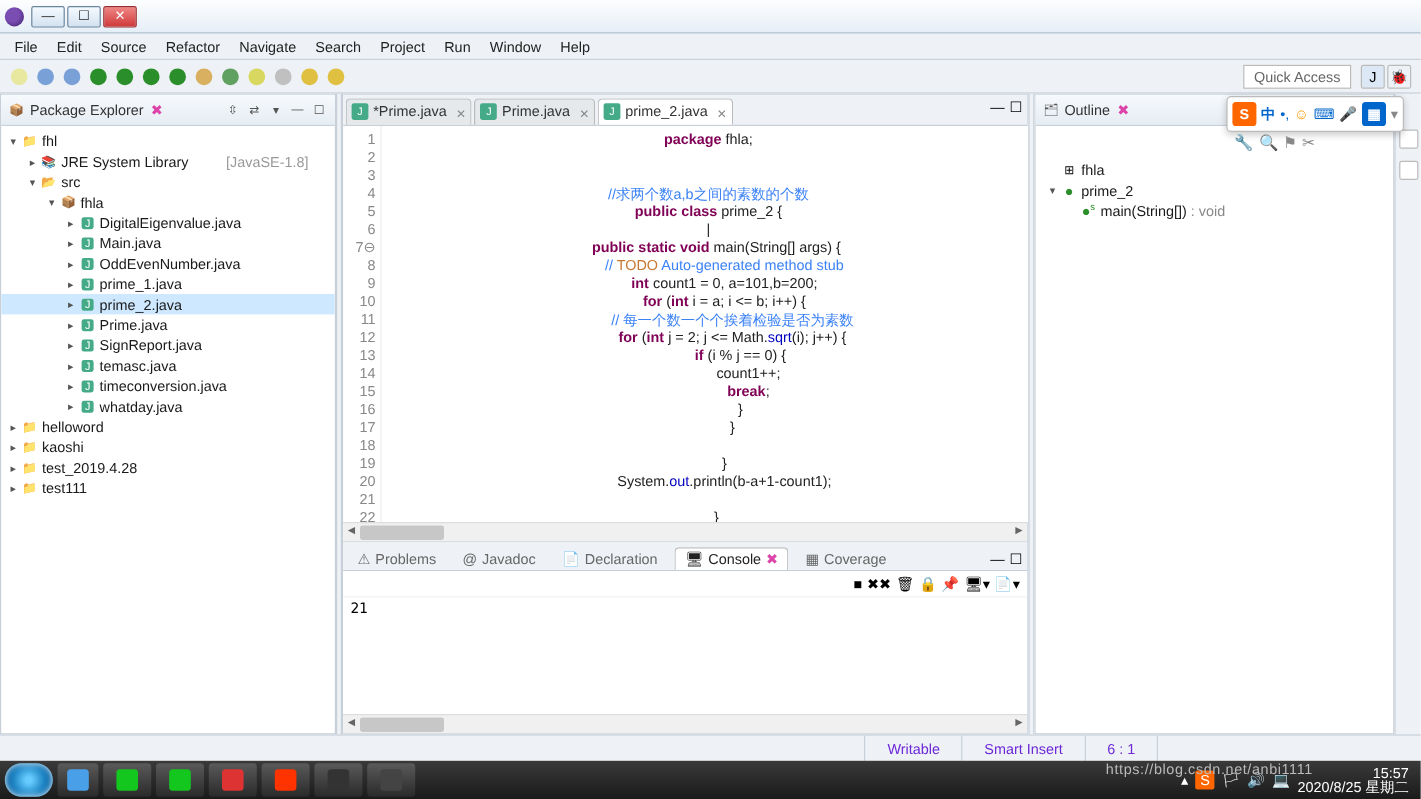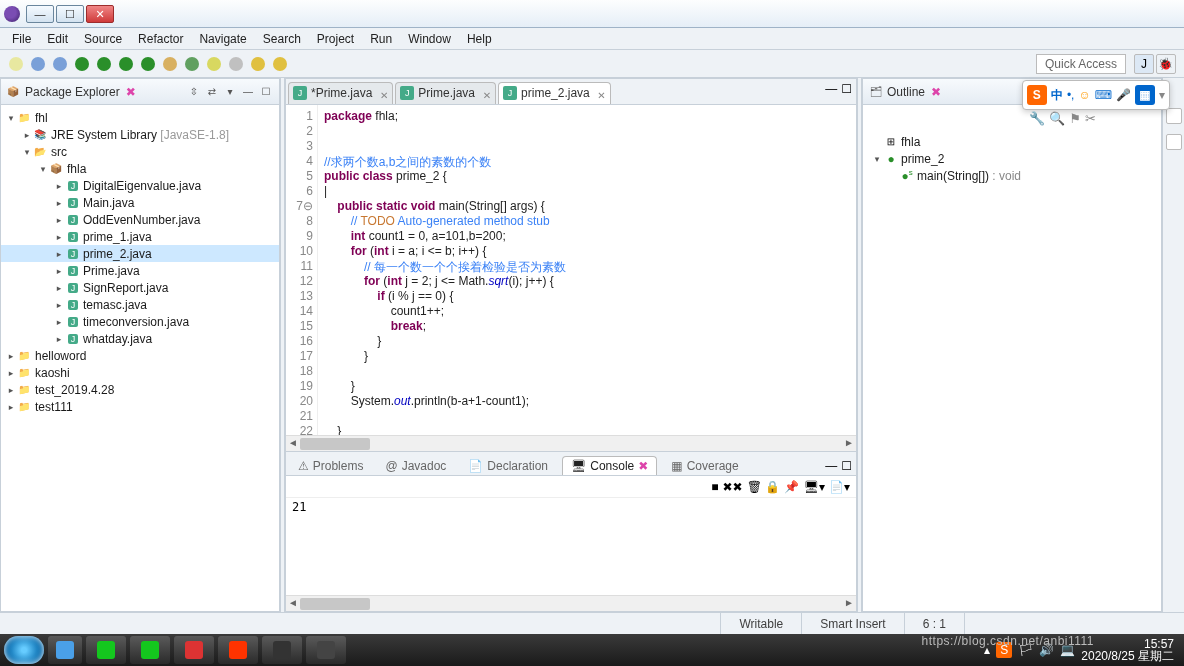--- a/index.html
+++ b/index.html
@@ -33,40 +33,40 @@
 .pane-header .ph-title { font-weight: 400; color: #333; }
 .pane-header .ph-icon { width: 14px; height: 14px; display: flex; align-items: center; justify-content: center; font-size: 10px; color: #555;}
 .pane-header .ph-right { margin-left: auto; display: flex; gap: 4px; }
 
 .tree { flex: 1; overflow: auto; padding: 4px 0; }
 .tree-item { display: flex; align-items: center; height: 17px; padding-left: 4px; white-space: nowrap; }
 .tree-item .twisty { width: 12px; text-align: center; color: #555; font-size: 9px; }
 .tree-item .ticon { width: 16px; height: 14px; margin-right: 2px; display: flex; align-items: center; justify-content: center; font-size: 10px; }
 .tree-item .tlabel { color: #1a1a1a; }
 .tree-item.selected { background: #cde8ff; }
-.tree-item .tlabel .hint { color: #999; }
+.tree-item .tlabel .hint { color: #999; margin-left: 28px; }
 
 
 .editor-col { flex: 1; display: flex; flex-direction: column; border: 1px solid #c7d0d9; }
 .edtabs { height: 26px; background: #eef2f6; display: flex; align-items: flex-end; padding-left: 2px; border-bottom: 1px solid #c7d0d9; position: relative; }
 .edtab { height: 22px; border: 1px solid #bbb; border-bottom: none; border-radius: 4px 4px 0 0; background: #e5e9ec; padding: 0 20px 0 22px; margin-right: 2px; line-height: 20px; position: relative; color: #333; }
 .edtab.active { background: #fff; }
 .edtab .tab-icon { position: absolute; left: 4px; top: 3px; width: 14px; height: 14px; border-radius: 2px; background: #4a8; }
 .edtab .tab-close { position: absolute; right: 4px; top: 3px; color: #888; font-size: 10px; }
 .edtabs .ph-right { position: absolute; right: 4px; top: 3px; display: flex; gap: 4px; }
 
 .code-area { flex: 1; display: flex; overflow: hidden; font-family: Consolas, monospace; font-size: 12px; position: relative; }
 .gutter { width: 32px; background: #fff; border-right: 1px solid #eee; text-align: right; padding: 4px 4px 0 0; color: #888; }
 .gutter div { height: 15px; }
 .code { flex: 1; background: #fff; padding: 4px 0 0 6px; white-space: pre; color: #222; overflow: auto; }
-.code .line { height: 15px; }
+.code .line { height: 15px; text-align: center; }
 .kw { color: #7f0055; font-weight: bold; }
 .cm { color: #3b82f6; }
 .cm2 { color: #c87832; }
-.fld { color: #0000c0; font-style: italic; }
+.fld { color: #0000c0; }
 .hscroll { height: 16px; background: #f0f0f0; border-top: 1px solid #ddd; position: relative; }
 .hscroll .thumb { position: absolute; left: 14px; top: 2px; height: 12px; width: 70px; background: #c7c7c7; border-radius: 2px; }
 .hscroll::before, .hscroll::after { content:'◄'; position:absolute; left:2px; top:1px; font-size:10px; color:#666; }
 .hscroll::after { content:'►'; left:auto; right:2px; }
 
 
 .bottom-stack { display: flex; flex-direction: column; }
 .bottabs { height: 24px; background: #eef2f6; border-bottom: 1px solid #c7d0d9; display: flex; align-items: flex-end; padding-left: 4px; gap: 6px; }
 .bottab { padding: 2px 8px; color: #666; display: flex; align-items: center; gap: 4px; }
 .bottab.active { background: #fff; border: 1px solid #bbb; border-bottom: none; border-radius: 4px 4px 0 0; color: #222;}
@@ -80,21 +80,21 @@
 .ime-float { position: absolute; right: 14px; top: 80px; background: #fff; border: 1px solid #bbb; border-radius: 4px; padding: 4px; display: flex; gap: 4px; align-items: center; box-shadow: 0 2px 6px rgba(0,0,0,.2); }
 .ime-float .sq { width: 20px; height: 20px; border-radius: 3px; display:flex; align-items:center; justify-content:center; color:#fff; font-weight:bold;}
 
 .vdivider { width: 5px; background: #eef2f6; border-left:1px solid #c7d0d9; border-right:1px solid #c7d0d9; }
 
 .sidebox { width: 22px; background: #eef2f6; border-left: 1px solid #c7d0d9; display:flex; flex-direction:column; align-items:center; padding-top:30px; gap:10px;}
 .sidebox div { width:16px; height:16px; border:1px solid #bbb; border-radius:2px; background:#fff;}
 
 
 .eclipse-status { height: 22px; background: #eef2f6; border-top: 1px solid #c7d0d9; display: flex; align-items: center; }
-.eclipse-status .cell { border-left: 1px solid #c7d0d9; padding: 0 18px; height:100%; display:flex; align-items:center; color:#404040;}
+.eclipse-status .cell { border-left: 1px solid #c7d0d9; padding: 0 18px; height:100%; display:flex; align-items:center; color:#6d28d9;}
 .eclipse-status .filler { flex: 1; }
 
 
 .taskbar { height: 32px; background: linear-gradient(#3a3a3a,#1a1a1a); display: flex; align-items: center; padding: 0 4px; gap: 4px; color:#fff; position: relative;}
 .start { width: 40px; height: 28px; border-radius: 14px; background: radial-gradient(circle,#6cf 10%,#06a 70%); box-shadow: inset 0 0 6px #fff; }
 .tbtn { height: 28px; padding: 0 10px; background: linear-gradient(#5a5a5a,#2a2a2a); border-radius: 3px; display: flex; align-items: center; gap: 6px; color: #fff; font-size: 11px; max-width:140px; overflow:hidden; white-space:nowrap;}
 .tbtn .ico { width:18px; height:18px; border-radius:3px; }
 .tray { margin-left: auto; display: flex; align-items: center; gap: 6px; font-size: 11px; color:#fff; padding-right:6px;}
 .tray .clock { text-align: right; line-height: 12px; font-size:11px;}
 .watermark { position:absolute; right:90px; bottom:18px; color:#bbb; font-size:12px; letter-spacing:.5px;}

